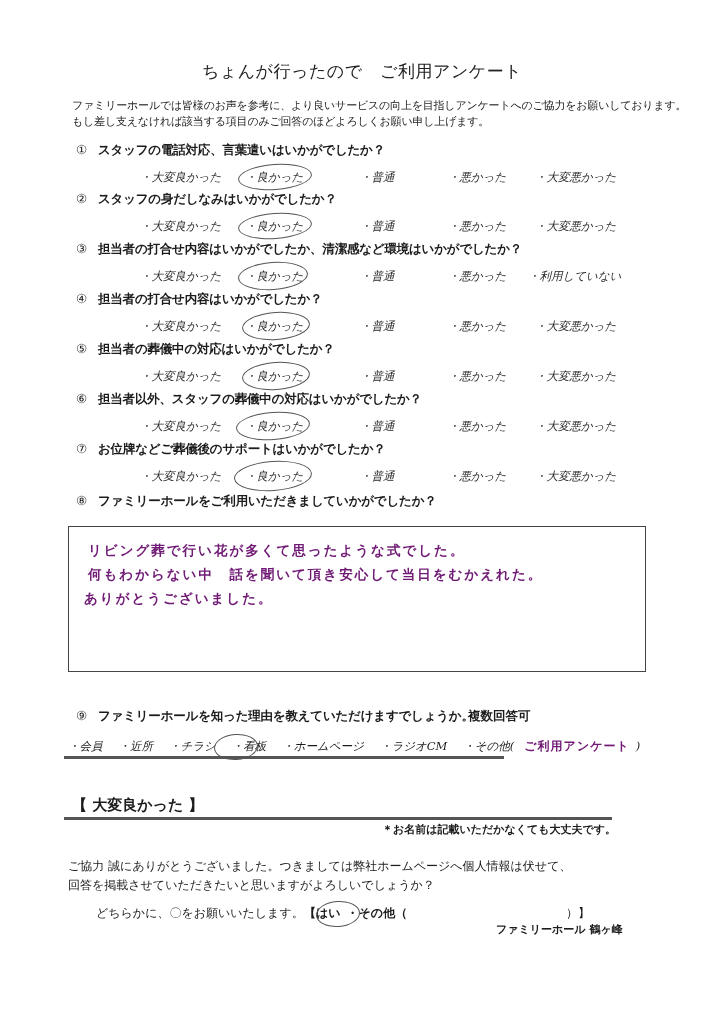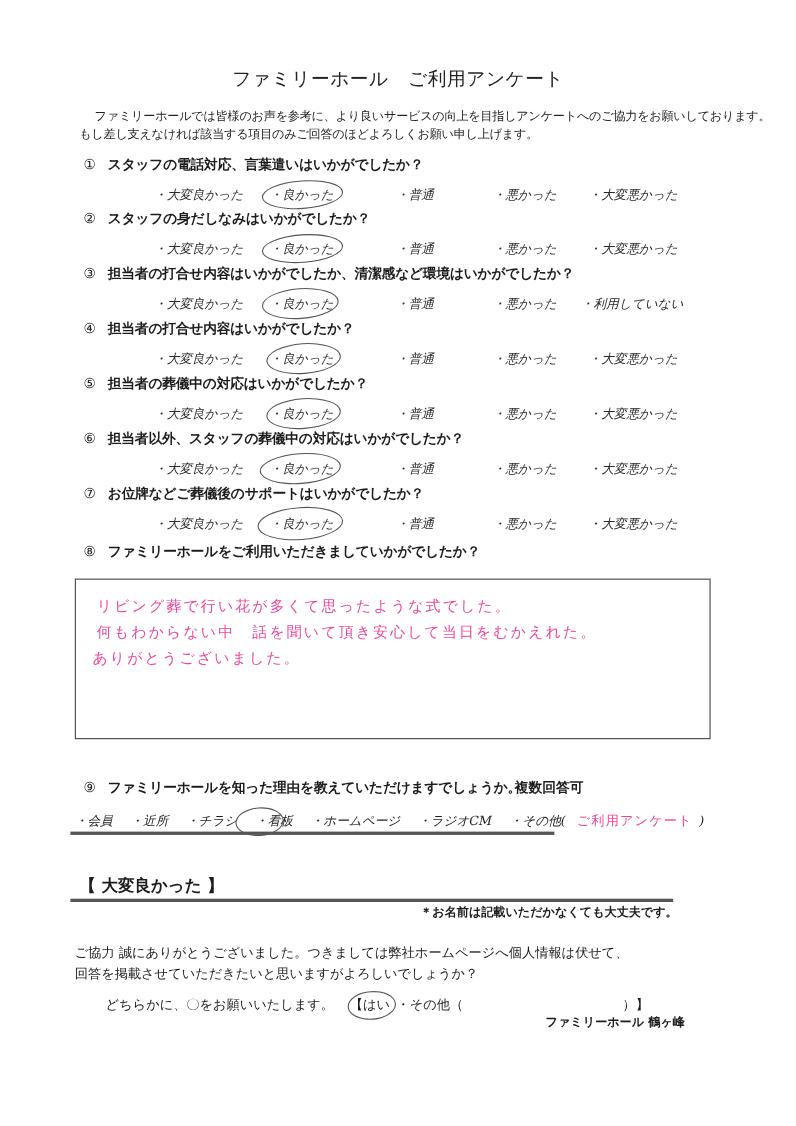--- a/index.html
+++ b/index.html
@@ -20,37 +20,37 @@
   .circle {
     position: absolute; border: 1.3px solid #555; border-radius: 50%;
     transform: rotate(-4deg); pointer-events: none;
   }
   .comment-box {
     left: 68px; top: 526px; width: 578px; height: 146px;
     border: 1.5px solid #444; box-sizing: border-box;
   }
   .hand {
     font-family: "DejaVu Sans", "Liberation Sans", sans-serif;
-    font-size: 13.5px; color: #ec4899; white-space: nowrap; letter-spacing: 2px;
-    font-weight: 400;
+    font-size: 13.5px; color: #701a75; white-space: nowrap; letter-spacing: 2px;
+    font-weight: 700;
   }
   .q9-row { left: 68px; top: 738px; font-size: 11.5px; font-style: italic; white-space: nowrap; }
   .q9-row span { margin-right: 16px; }
   .underline { height: 3px; background: #555; }
   .name-label { left: 72px; top: 796px; font-size: 15px; font-weight: bold; white-space: nowrap; }
   .note { font-size: 11px; white-space: nowrap; font-weight: bold; }
   .closing { left: 68px; font-size: 12px; white-space: nowrap; }
   .sig { font-size: 11px; font-weight: bold; white-space: nowrap; }
 </style>
 </head>
 <body>
 
-<div class="abs title">ファミリーホール　ご利用アンケート</div>
+<div class="abs title">ちょんが行ったので　ご利用アンケート</div>
 
-<div class="abs intro" style="top:98px;margin-left:14px;">ファミリーホールでは皆様のお声を参考に、より良いサービスの向上を目指しアンケートへのご協力をお願いしております。</div>
+<div class="abs intro" style="top:98px;">ファミリーホールでは皆様のお声を参考に、より良いサービスの向上を目指しアンケートへのご協力をお願いしております。</div>
 <div class="abs intro" style="top:114px;">もし差し支えなければ該当する項目のみご回答のほどよろしくお願い申し上げます。</div>
 
 <div class="abs q" style="top:142px;">
   <span class="num">①</span><span>スタッフの電話対応、言葉遣いはいかがでしたか？</span>
 </div>
 <div class="abs opt" style="top:170px;left:140px;">・大変良かった</div>
 <div class="abs opt" style="top:170px;left:245px;">・良かった</div>
 <div class="circle" style="top:164px;left:238px;width:72px;height:24px;"></div>
 <div class="abs opt" style="top:170px;left:360px;">・普通</div>
 <div class="abs opt" style="top:170px;left:448px;">・悪かった</div>
@@ -136,19 +136,19 @@
 <div class="abs underline" style="left:64px;top:756px;width:440px;"></div>
 
 <div class="abs name-label">【 大変良かった 】</div>
 <div class="abs underline" style="left:64px;top:817px;width:548px;"></div>
 <div class="abs note" style="left:382px;top:822px;">＊お名前は記載いただかなくても大丈夫です。</div>
 
 <div class="abs closing" style="top:858px;">ご協力 誠にありがとうございました。つきましては弊社ホームページへ個人情報は伏せて、</div>
 <div class="abs closing" style="top:877px;">回答を掲載させていただきたいと思いますがよろしいでしょうか？</div>
 <div class="abs closing" style="top:905px;margin-left:28px;">どちらかに、〇をお願いいたします。</div>
 
-<div class="abs closing" style="left:318px;top:905px;">
+<div class="abs closing" style="left:304px;top:905px;font-weight:bold;">
   <span>【</span><span>はい</span><span style="margin-left:6px;">・その他（</span>
 </div>
 <div class="circle" style="top:901px;left:316px;width:42px;height:24px;"></div>
 <div class="abs closing" style="left:566px;top:905px;">）】</div>
 
 <div class="abs sig" style="left:496px;top:922px;">ファミリーホール 鶴ヶ峰</div>
 
 </body></html>

